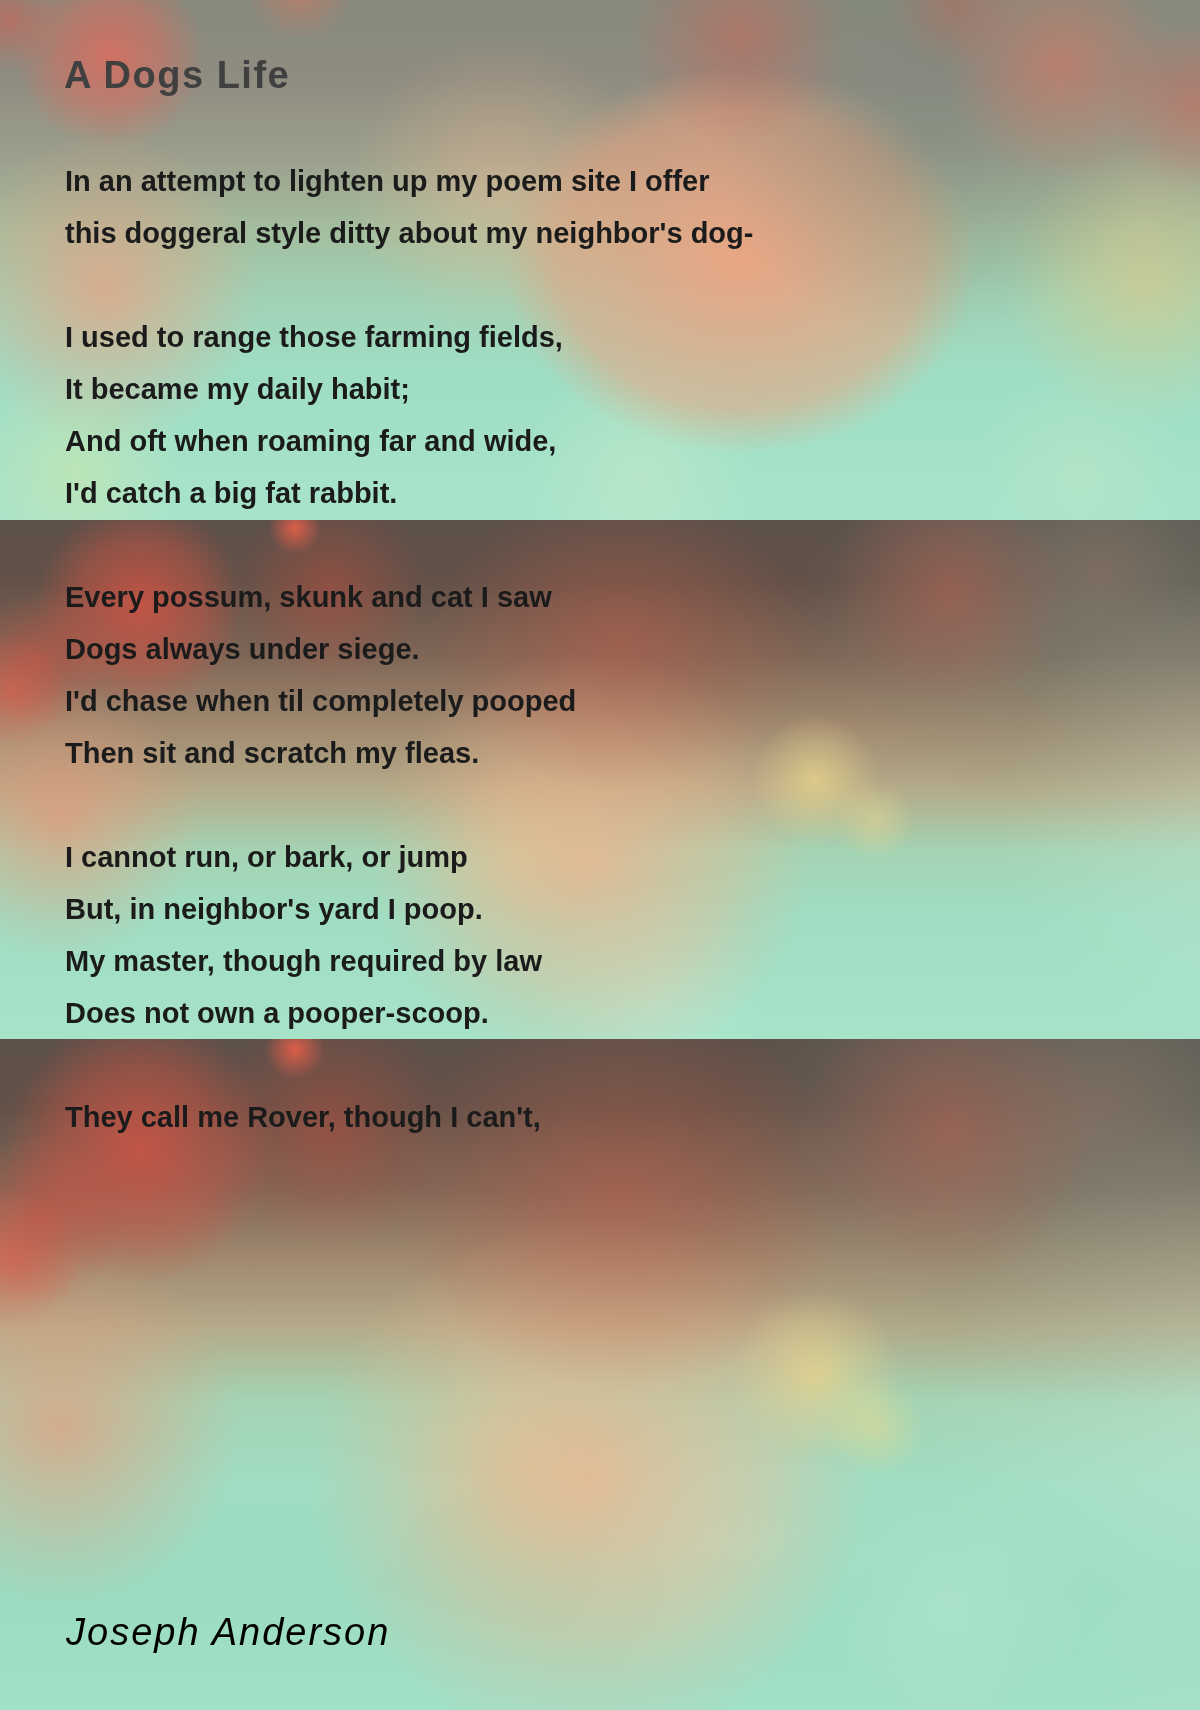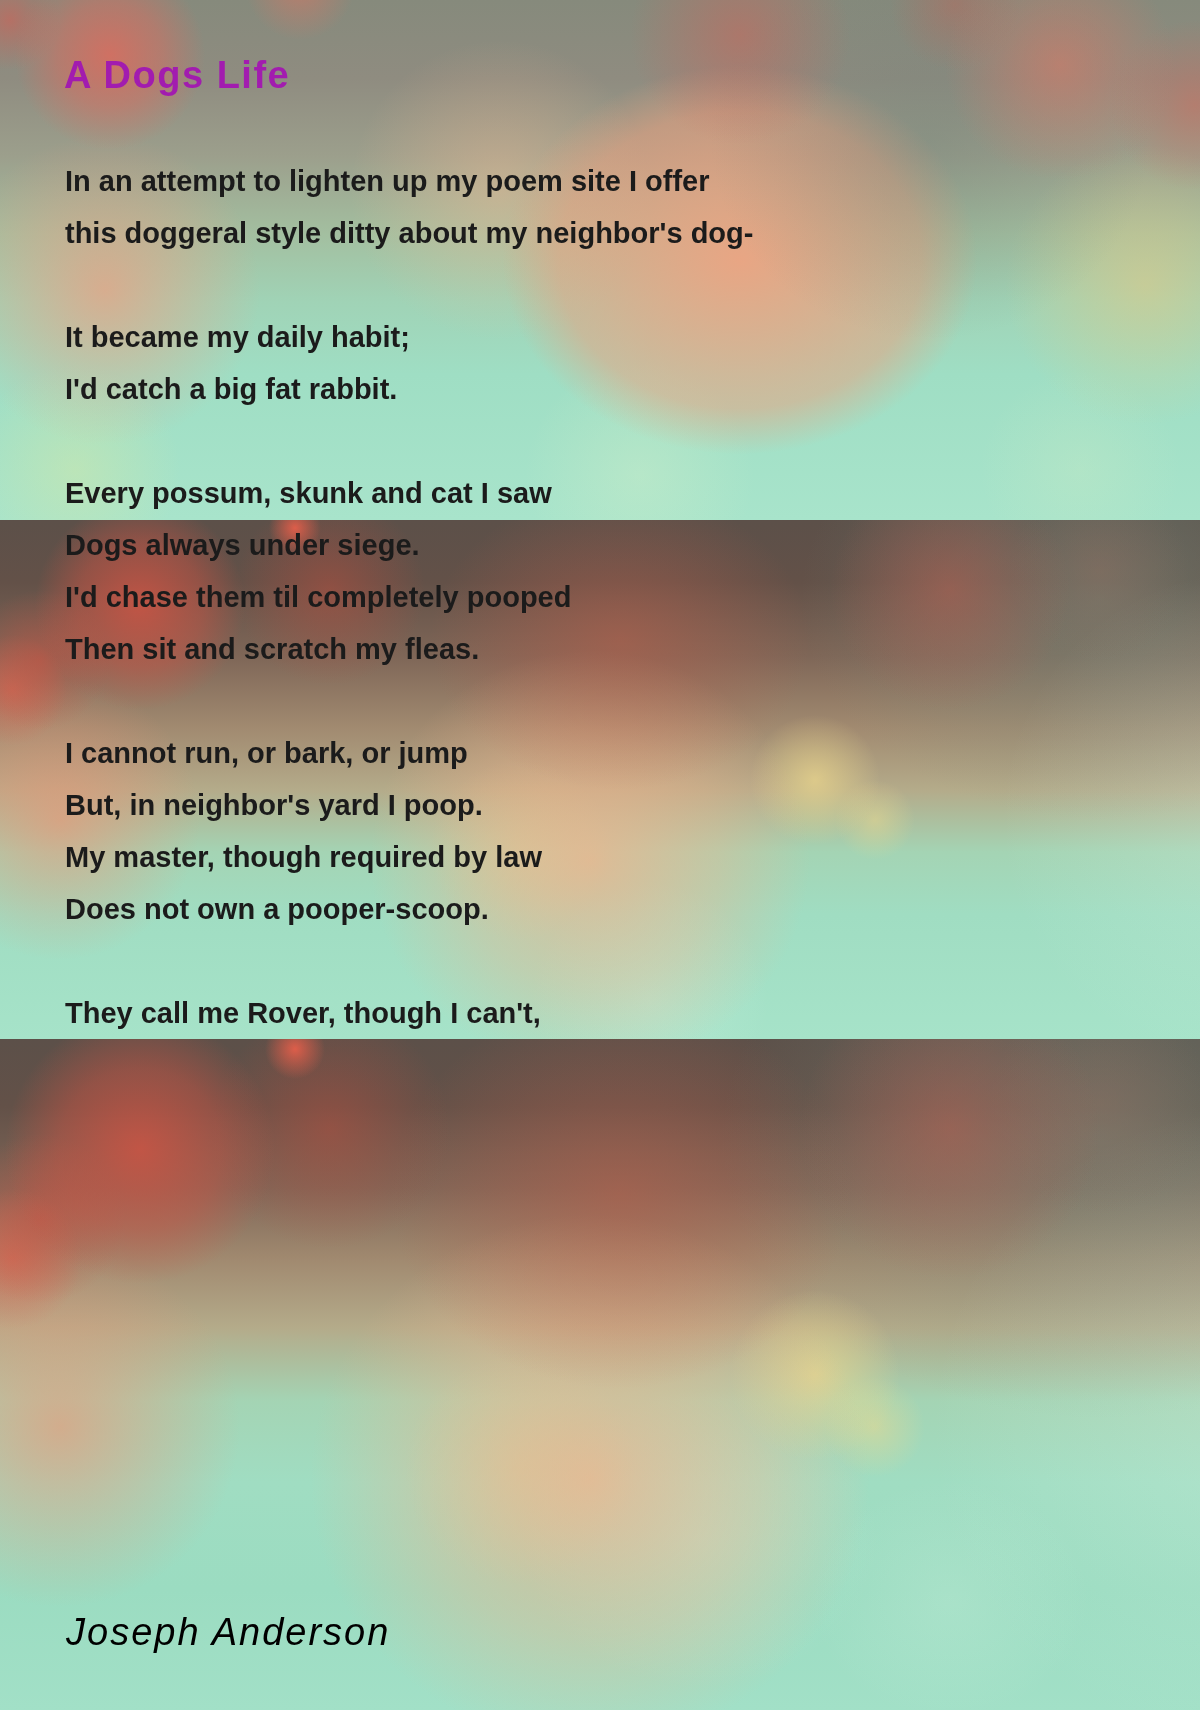--- a/index.html
+++ b/index.html
@@ -84,21 +84,21 @@
   }
 
   
   .title {
     position: absolute;
     left: 64px; top: 54px;
     margin: 0;
     font-size: 38px;
     font-weight: bold;
     letter-spacing: 1.5px;
-    color: #a21caf;
+    color: #404040;
   }
 
   .poem {
     position: absolute;
     left: 65px; top: 155px;
     font-size: 29px;
     font-weight: bold;
     color: #1b1b1b;
     line-height: 52px;
   }
@@ -126,27 +126,29 @@
   <div class="band band3"></div>
 
   <h1 class="title">A Dogs Life</h1>
 
   <div class="poem">
     <div class="intro">
         <div class="line">In an attempt to lighten up my poem site I offer</div>
         <div class="line">this doggeral style ditty about my neighbor's dog-</div>
       </div>
     <div class="stanza">
+        <div class="line">I used to range those farming fields,</div>
         <div class="line">It became my daily habit;</div>
+        <div class="line">And oft when roaming far and wide,</div>
         <div class="line">I'd catch a big fat rabbit.</div>
       </div>
     <div class="stanza">
         <div class="line">Every possum, skunk and cat I saw</div>
         <div class="line">Dogs always under siege.</div>
-        <div class="line">I'd chase them til completely pooped</div>
+        <div class="line">I'd chase when til completely pooped</div>
         <div class="line">Then sit and scratch my fleas.</div>
       </div>
     <div class="stanza">
         <div class="line">I cannot run, or bark, or jump</div>
         <div class="line">But, in neighbor's yard I poop.</div>
         <div class="line">My master, though required by law</div>
         <div class="line">Does not own a pooper-scoop.</div>
       </div>
     <div class="stanza">
         <div class="line">They call me Rover, though I can't,</div>

